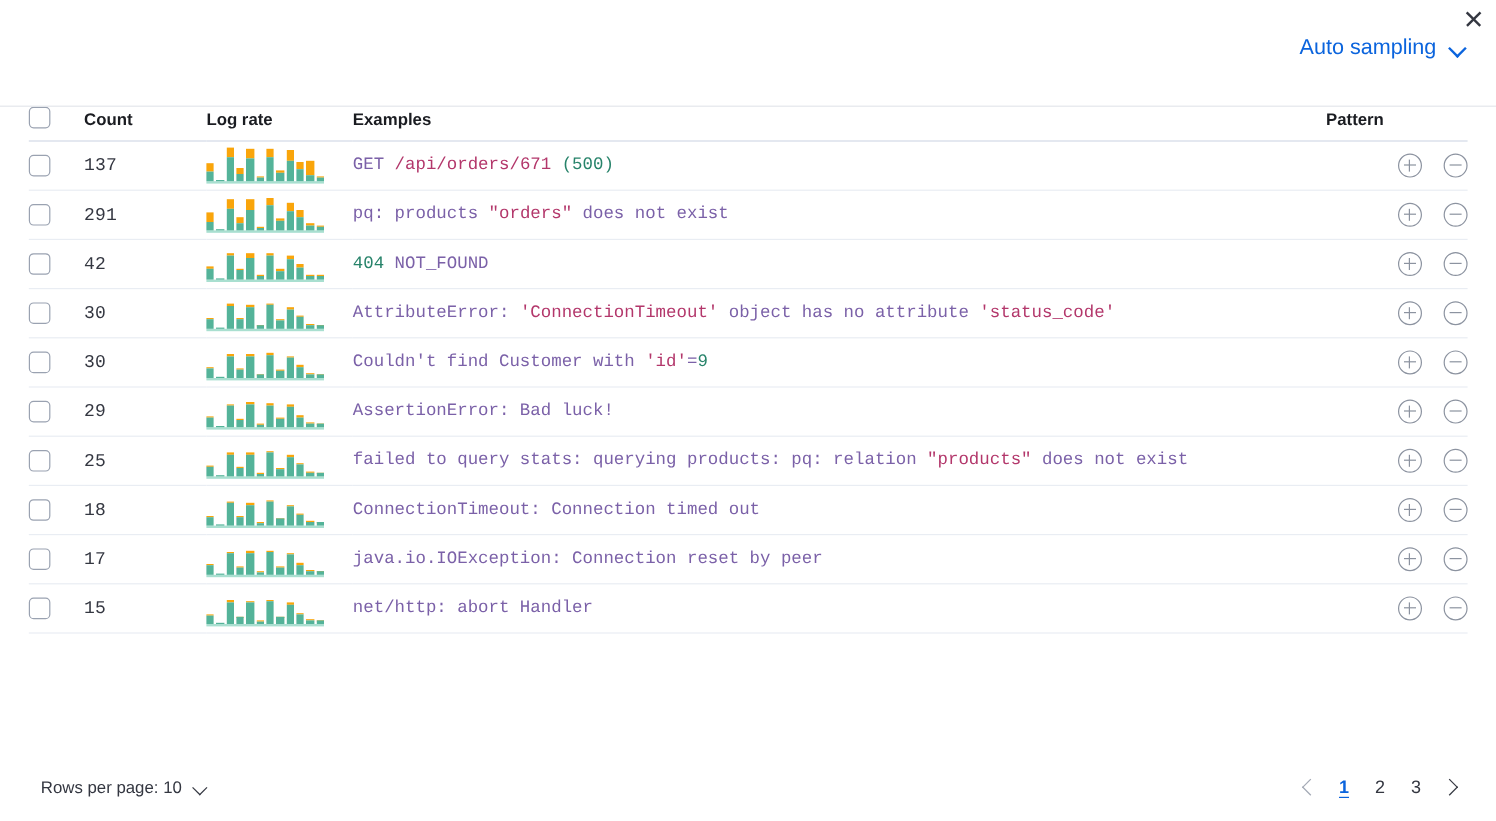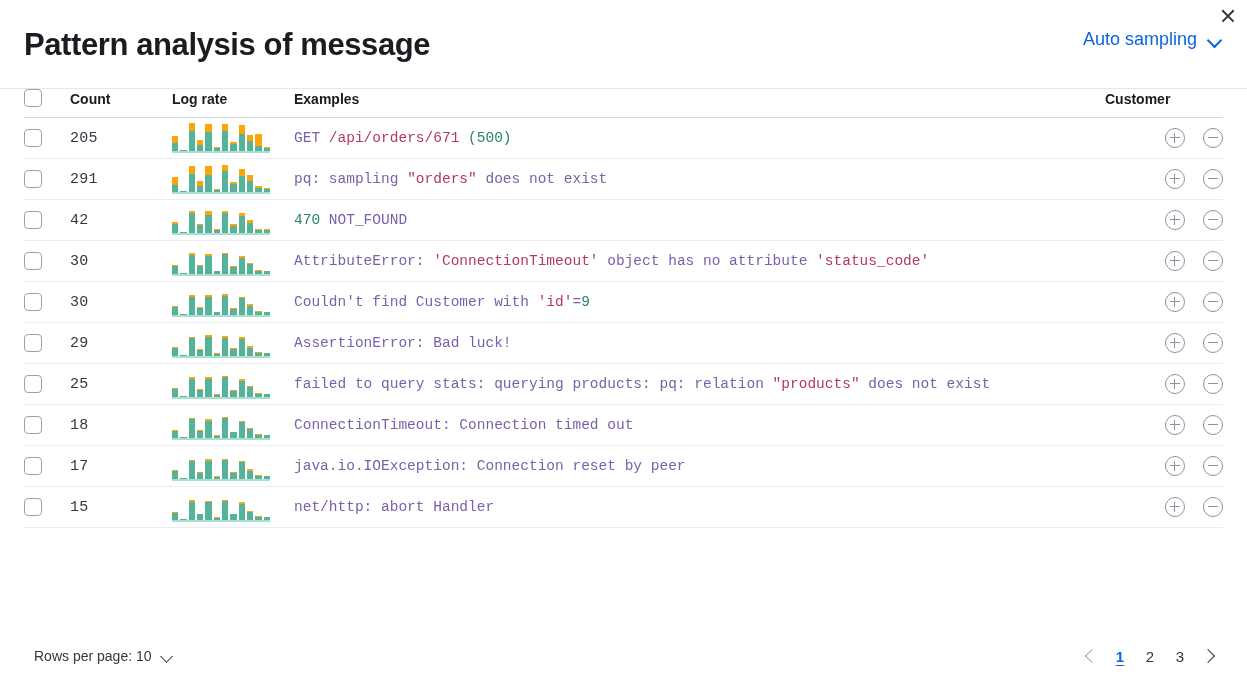--- a/index.html
+++ b/index.html
@@ -269,21 +269,20 @@
     font-weight: 700;
     text-decoration: underline;
     text-underline-offset: 3px;
   }
 </style>
 </head>
 <body>
 
 <div class="header">
   <div class="title-group">
-    <h1 class="page-title">Pattern analysis of message</h1>
   </div>
 
   <div class="header-right">
     <span class="sampling-link">Auto sampling</span>
     <span class="chev chev-blue"></span>
   </div>
 
   <div class="close-btn"></div>
 </div>
 
@@ -298,29 +297,29 @@
         <col class="c-actions">
     </colgroup>
     <thead>
       <tr>
         <th>
           <span class="cbox"></span>
         </th>
         <th>Count</th>
         <th>Log rate</th>
         <th>Examples</th>
-        <th class="th-actions">Customer</th>
+        <th class="th-actions">Pattern</th>
       </tr>
     </thead>
     <tbody id="rows-body">
         <tr>
           <td>
             <span class="cbox"></span>
           </td>
-          <td class="count-cell">205</td>
+          <td class="count-cell">137</td>
           <td>
             <div class="spark">
               <div class="bar">
                 <div class="seg-top" style="height: 22%;"></div>
                 <div class="seg-base" style="height: 30%;"></div>
               </div>
               <div class="bar">
                 <div class="seg-top" style="height: 0%;"></div>
                 <div class="seg-base" style="height: 3%;"></div>
               </div>
@@ -419,21 +418,21 @@
               <div class="bar">
                 <div class="seg-top" style="height: 6%;"></div>
                 <div class="seg-base" style="height: 14%;"></div>
               </div>
               <div class="bar">
                 <div class="seg-top" style="height: 4%;"></div>
                 <div class="seg-base" style="height: 12%;"></div>
               </div>
             </div>
           </td>
-          <td class="example-cell"><span>pq: sampling </span><span class="tok-str">"orders"</span><span> does not exist</span></td>
+          <td class="example-cell"><span>pq: products </span><span class="tok-str">"orders"</span><span> does not exist</span></td>
           <td class="actions-cell"><span class="icon-btn icon-plus"></span><span class="icon-btn icon-minus"></span></td>
         </tr>
         <tr>
           <td>
             <span class="cbox"></span>
           </td>
           <td class="count-cell">42</td>
           <td>
             <div class="spark">
               <div class="bar">
@@ -479,21 +478,21 @@
               <div class="bar">
                 <div class="seg-top" style="height: 4%;"></div>
                 <div class="seg-base" style="height: 12%;"></div>
               </div>
               <div class="bar">
                 <div class="seg-top" style="height: 3%;"></div>
                 <div class="seg-base" style="height: 10%;"></div>
               </div>
             </div>
           </td>
-          <td class="example-cell"><span class="tok-num">470</span><span> NOT_FOUND</span></td>
+          <td class="example-cell"><span class="tok-num">404</span><span> NOT_FOUND</span></td>
           <td class="actions-cell"><span class="icon-btn icon-plus"></span><span class="icon-btn icon-minus"></span></td>
         </tr>
         <tr>
           <td>
             <span class="cbox"></span>
           </td>
           <td class="count-cell">30</td>
           <td>
             <div class="spark">
               <div class="bar">

